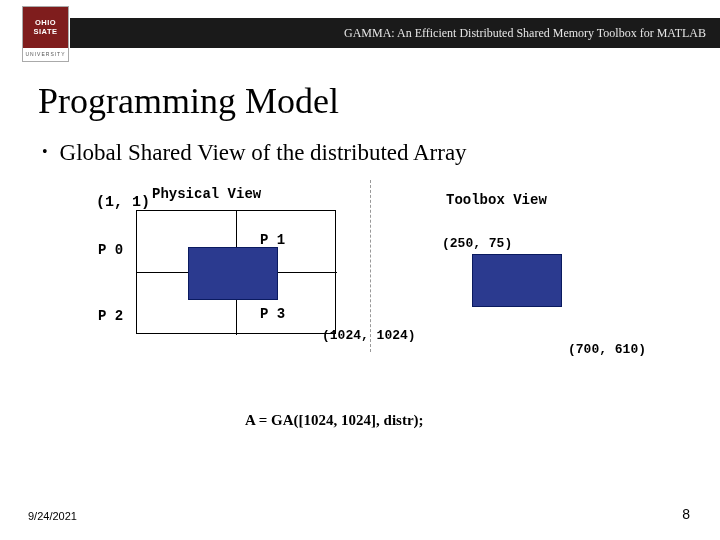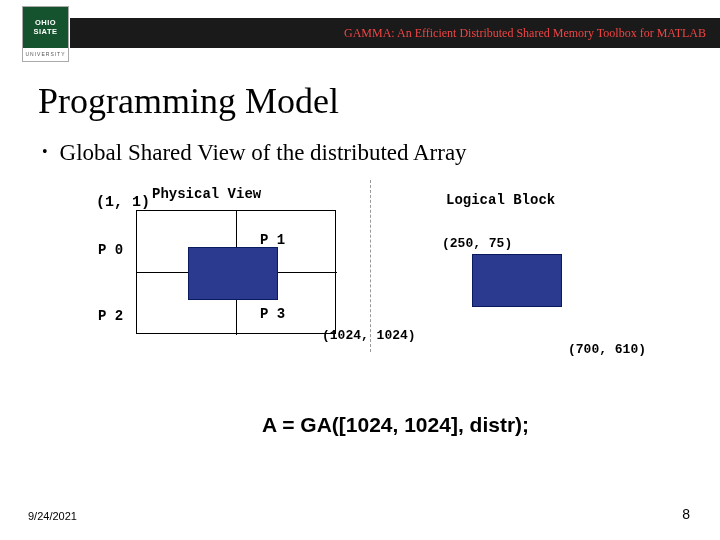--- a/index.html
+++ b/index.html
@@ -12,39 +12,39 @@
     position: relative;
     color: #000;
   }
   .header-bar {
     position: absolute;
     left: 70px;
     right: 0;
     top: 18px;
     height: 30px;
     background: #1a1a1a;
-    color: #ef4444;
+    color: #e5e5e5;
     font-size: 12px;
     display: flex;
     align-items: center;
     justify-content: flex-end;
     padding-right: 14px;
   }
   .logo {
     position: absolute;
     left: 22px;
     top: 6px;
     width: 47px;
     height: 56px;
     border: 1px solid #aaa;
     display: flex;
     flex-direction: column;
   }
   .logo-top {
-    background: #14532d;
+    background: #7f1d1d;
     flex: 3;
     color: #fff;
     font-family: Arial, sans-serif;
     font-weight: bold;
     font-size: 7.5px;
     display: flex;
     flex-direction: column;
     align-items: center;
     justify-content: center;
     letter-spacing: 0.5px;
@@ -118,24 +118,24 @@
   .c1024 { position: absolute; left: 252px; top: 148px; font-size: 13px; }
   .logrect {
     position: absolute;
     left: 402px; top: 74px;
     width: 90px; height: 53px;
     background: #2b3a8f;
     border: 1px solid #0a1a5f;
   }
   .code {
     position: absolute;
-    left: 262px; top: 410px;
-    font-family: Liberation Sans, sans-serif;
+    left: 245px; top: 410px;
+    font-family: Liberation Serif, serif;
     font-weight: bold;
-    font-size: 21px;
+    font-size: 15px;
     line-height: 1.4;
   }
   .footer-date {
     position: absolute;
     left: 28px; bottom: 18px;
     font-family: Arial, sans-serif;
     font-size: 11px;
   }
   .footer-num {
     position: absolute;
@@ -161,21 +161,21 @@
 
 <div class="slide-title">Programming Model</div>
 
 <div class="bullet-line">
   <span class="bullet-dot">•</span>
   <span>Global Shared View of the distributed Array</span>
 </div>
 
 <div class="diagram">
   <div class="phys-label">Physical View</div>
-  <div class="log-label">Logical Block</div>
+  <div class="log-label">Toolbox View</div>
   <div class="coord11">(1, 1)</div>
 
   <div class="grid">
     <div class="grid-h"></div>
     <div class="grid-v"></div>
   </div>
 
   <div class="p-lbl p0">P 0</div>
   <div class="p-lbl p1">P 1</div>
   <div class="p-lbl p2">P 2</div>

